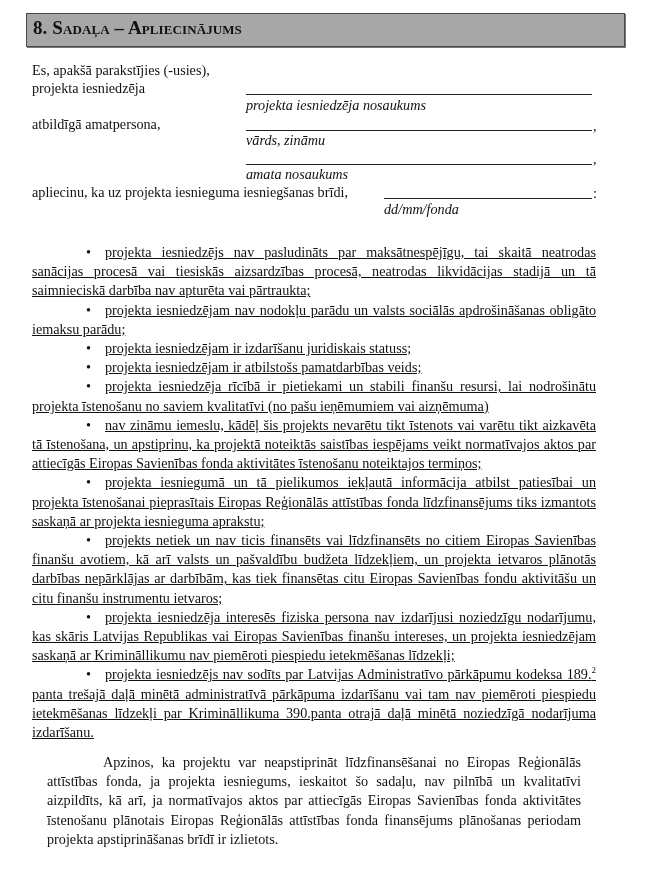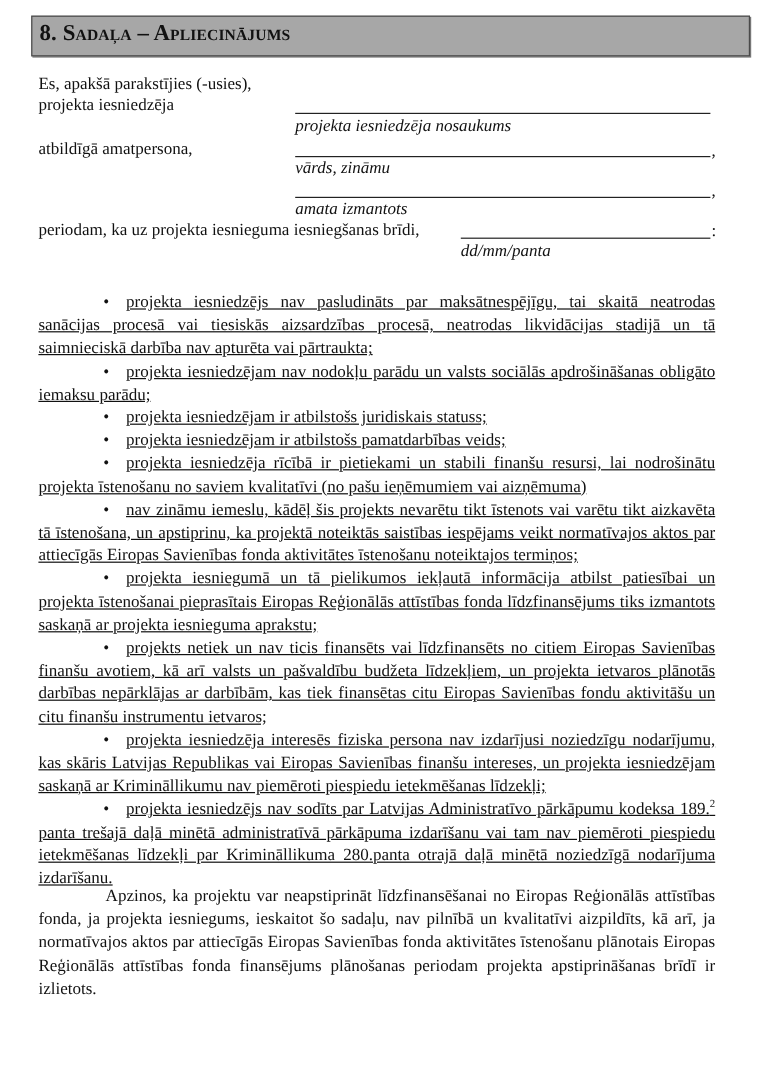--- a/index.html
+++ b/index.html
@@ -24,21 +24,21 @@
     .body-block {
       position: absolute; left: 32px; width: 564px;
       text-align: justify; line-height: 19.2px;
     }
     .bullet-item { margin: 0; text-indent: 0; position: relative; text-decoration: underline; }
     .bullet-item .dot {
       display: inline-block; width: 73px; text-align: left; padding-left: 54px;
       box-sizing: border-box;
     }
     .bullet-item .dot span { display:inline-block; }
-    .para { margin: 0; text-indent: 56px; }
+    .para { margin: 15px; text-indent: 56px; }
     sup { font-size: 9px; line-height: 0; }
   </style>
 </head>
 <body>
 
 <div class="header-box">
   <div class="header-title">8. Sadaļa – Apliecinājums</div>
 </div>
 
 <div>
@@ -47,36 +47,36 @@
   <div class="line" style="left:246px; top:94px; width:346px;"></div>
   <div class="caption" style="left:246px; width:346px; top:97px;">projekta iesniedzēja nosaukums</div>
 
   <div class="abs" style="left:32px; top:116px;">atbildīgā amatpersona,</div>
   <div class="line" style="left:246px; top:130px; width:346px;"></div>
   <div class="abs" style="left:593px; top:118px;">,</div>
   <div class="caption" style="left:246px; width:346px; top:132px;">vārds, zināmu</div>
 
   <div class="line" style="left:246px; top:164px; width:346px;"></div>
   <div class="abs" style="left:593px; top:151px;">,</div>
-  <div class="caption" style="left:246px; width:346px; top:166px;">amata izmantots</div>
+  <div class="caption" style="left:246px; width:346px; top:166px;">amata nosaukums</div>
 
-  <div class="abs" style="left:32px; top:184px;">periodam, ka uz projekta iesnieguma iesniegšanas brīdi,</div>
+  <div class="abs" style="left:32px; top:184px;">apliecinu, ka uz projekta iesnieguma iesniegšanas brīdi,</div>
   <div class="line" style="left:384px; top:198px; width:208px;"></div>
   <div class="abs" style="left:593px; top:185px;">:</div>
-  <div class="caption" style="left:384px; width:208px; top:201px; padding-left:0;">dd/mm/panta</div>
+  <div class="caption" style="left:384px; width:208px; top:201px; padding-left:0;">dd/mm/fonda</div>
 </div>
 
 <div class="body-block" style="top:243px;">
   <p class="bullet-item"><span class="dot"><span>•</span></span><span>projekta iesniedzējs nav pasludināts par maksātnespējīgu, tai skaitā neatrodas sanācijas procesā vai tiesiskās aizsardzības procesā, neatrodas likvidācijas stadijā un tā saimnieciskā darbība nav apturēta vai pārtraukta;</span></p>
   <p class="bullet-item"><span class="dot"><span>•</span></span><span>projekta iesniedzējam nav nodokļu parādu un valsts sociālās apdrošināšanas obligāto iemaksu parādu;</span></p>
-  <p class="bullet-item"><span class="dot"><span>•</span></span><span>projekta iesniedzējam ir atbilstošs juridiskais statuss;</span></p>
+  <p class="bullet-item"><span class="dot"><span>•</span></span><span>projekta iesniedzējam ir izdarīšanu juridiskais statuss;</span></p>
   <p class="bullet-item"><span class="dot"><span>•</span></span><span>projekta iesniedzējam ir atbilstošs pamatdarbības veids;</span></p>
   <p class="bullet-item"><span class="dot"><span>•</span></span><span>projekta iesniedzēja rīcībā ir pietiekami un stabili finanšu resursi, lai nodrošinātu projekta īstenošanu no saviem kvalitatīvi (no pašu ieņēmumiem vai aizņēmuma)</span></p>
   <p class="bullet-item"><span class="dot"><span>•</span></span><span>nav zināmu iemeslu, kādēļ šis projekts nevarētu tikt īstenots vai varētu tikt aizkavēta tā īstenošana, un apstiprinu, ka projektā noteiktās saistības iespējams veikt normatīvajos aktos par attiecīgās Eiropas Savienības fonda aktivitātes īstenošanu noteiktajos termiņos;</span></p>
   <p class="bullet-item"><span class="dot"><span>•</span></span><span>projekta iesniegumā un tā pielikumos iekļautā informācija atbilst patiesībai un projekta īstenošanai pieprasītais Eiropas Reģionālās attīstības fonda līdzfinansējums tiks izmantots saskaņā ar projekta iesnieguma aprakstu;</span></p>
   <p class="bullet-item"><span class="dot"><span>•</span></span><span>projekts netiek un nav ticis finansēts vai līdzfinansēts no citiem Eiropas Savienības finanšu avotiem, kā arī valsts un pašvaldību budžeta līdzekļiem, un projekta ietvaros plānotās darbības nepārklājas ar darbībām, kas tiek finansētas citu Eiropas Savienības fondu aktivitāšu un citu finanšu instrumentu ietvaros;</span></p>
   <p class="bullet-item"><span class="dot"><span>•</span></span><span>projekta iesniedzēja interesēs fiziska persona nav izdarījusi noziedzīgu nodarījumu, kas skāris Latvijas Republikas vai Eiropas Savienības finanšu intereses, un projekta iesniedzējam saskaņā ar Krimināllikumu nav piemēroti piespiedu ietekmēšanas līdzekļi;</span></p>
-  <p class="bullet-item"><span class="dot"><span>•</span></span><span>projekta iesniedzējs nav sodīts par Latvijas Administratīvo pārkāpumu kodeksa 189.</span><sup>2</sup><span> panta trešajā daļā minētā administratīvā pārkāpuma izdarīšanu vai tam nav piemēroti piespiedu ietekmēšanas līdzekļi par Krimināllikuma 280.panta otrajā daļā minētā noziedzīgā nodarījuma izdarīšanu.</span></p>
+  <p class="bullet-item"><span class="dot"><span>•</span></span><span>projekta iesniedzējs nav sodīts par Latvijas Administratīvo pārkāpumu kodeksa 189.</span><sup>2</sup><span> panta trešajā daļā minētā administratīvā pārkāpuma izdarīšanu vai tam nav piemēroti piespiedu ietekmēšanas līdzekļi par Krimināllikuma 390.panta otrajā daļā minētā noziedzīgā nodarījuma izdarīšanu.</span></p>
 </div>
 
 <div class="body-block" style="top:738px;">
   <p class="para">Apzinos, ka projektu var neapstiprināt līdzfinansēšanai no Eiropas Reģionālās attīstības fonda, ja projekta iesniegums, ieskaitot šo sadaļu, nav pilnībā un kvalitatīvi aizpildīts, kā arī, ja normatīvajos aktos par attiecīgās Eiropas Savienības fonda aktivitātes īstenošanu plānotais Eiropas Reģionālās attīstības fonda finansējums plānošanas periodam projekta apstiprināšanas brīdī ir izlietots.</p>
 </div>
 
 </body></html>

